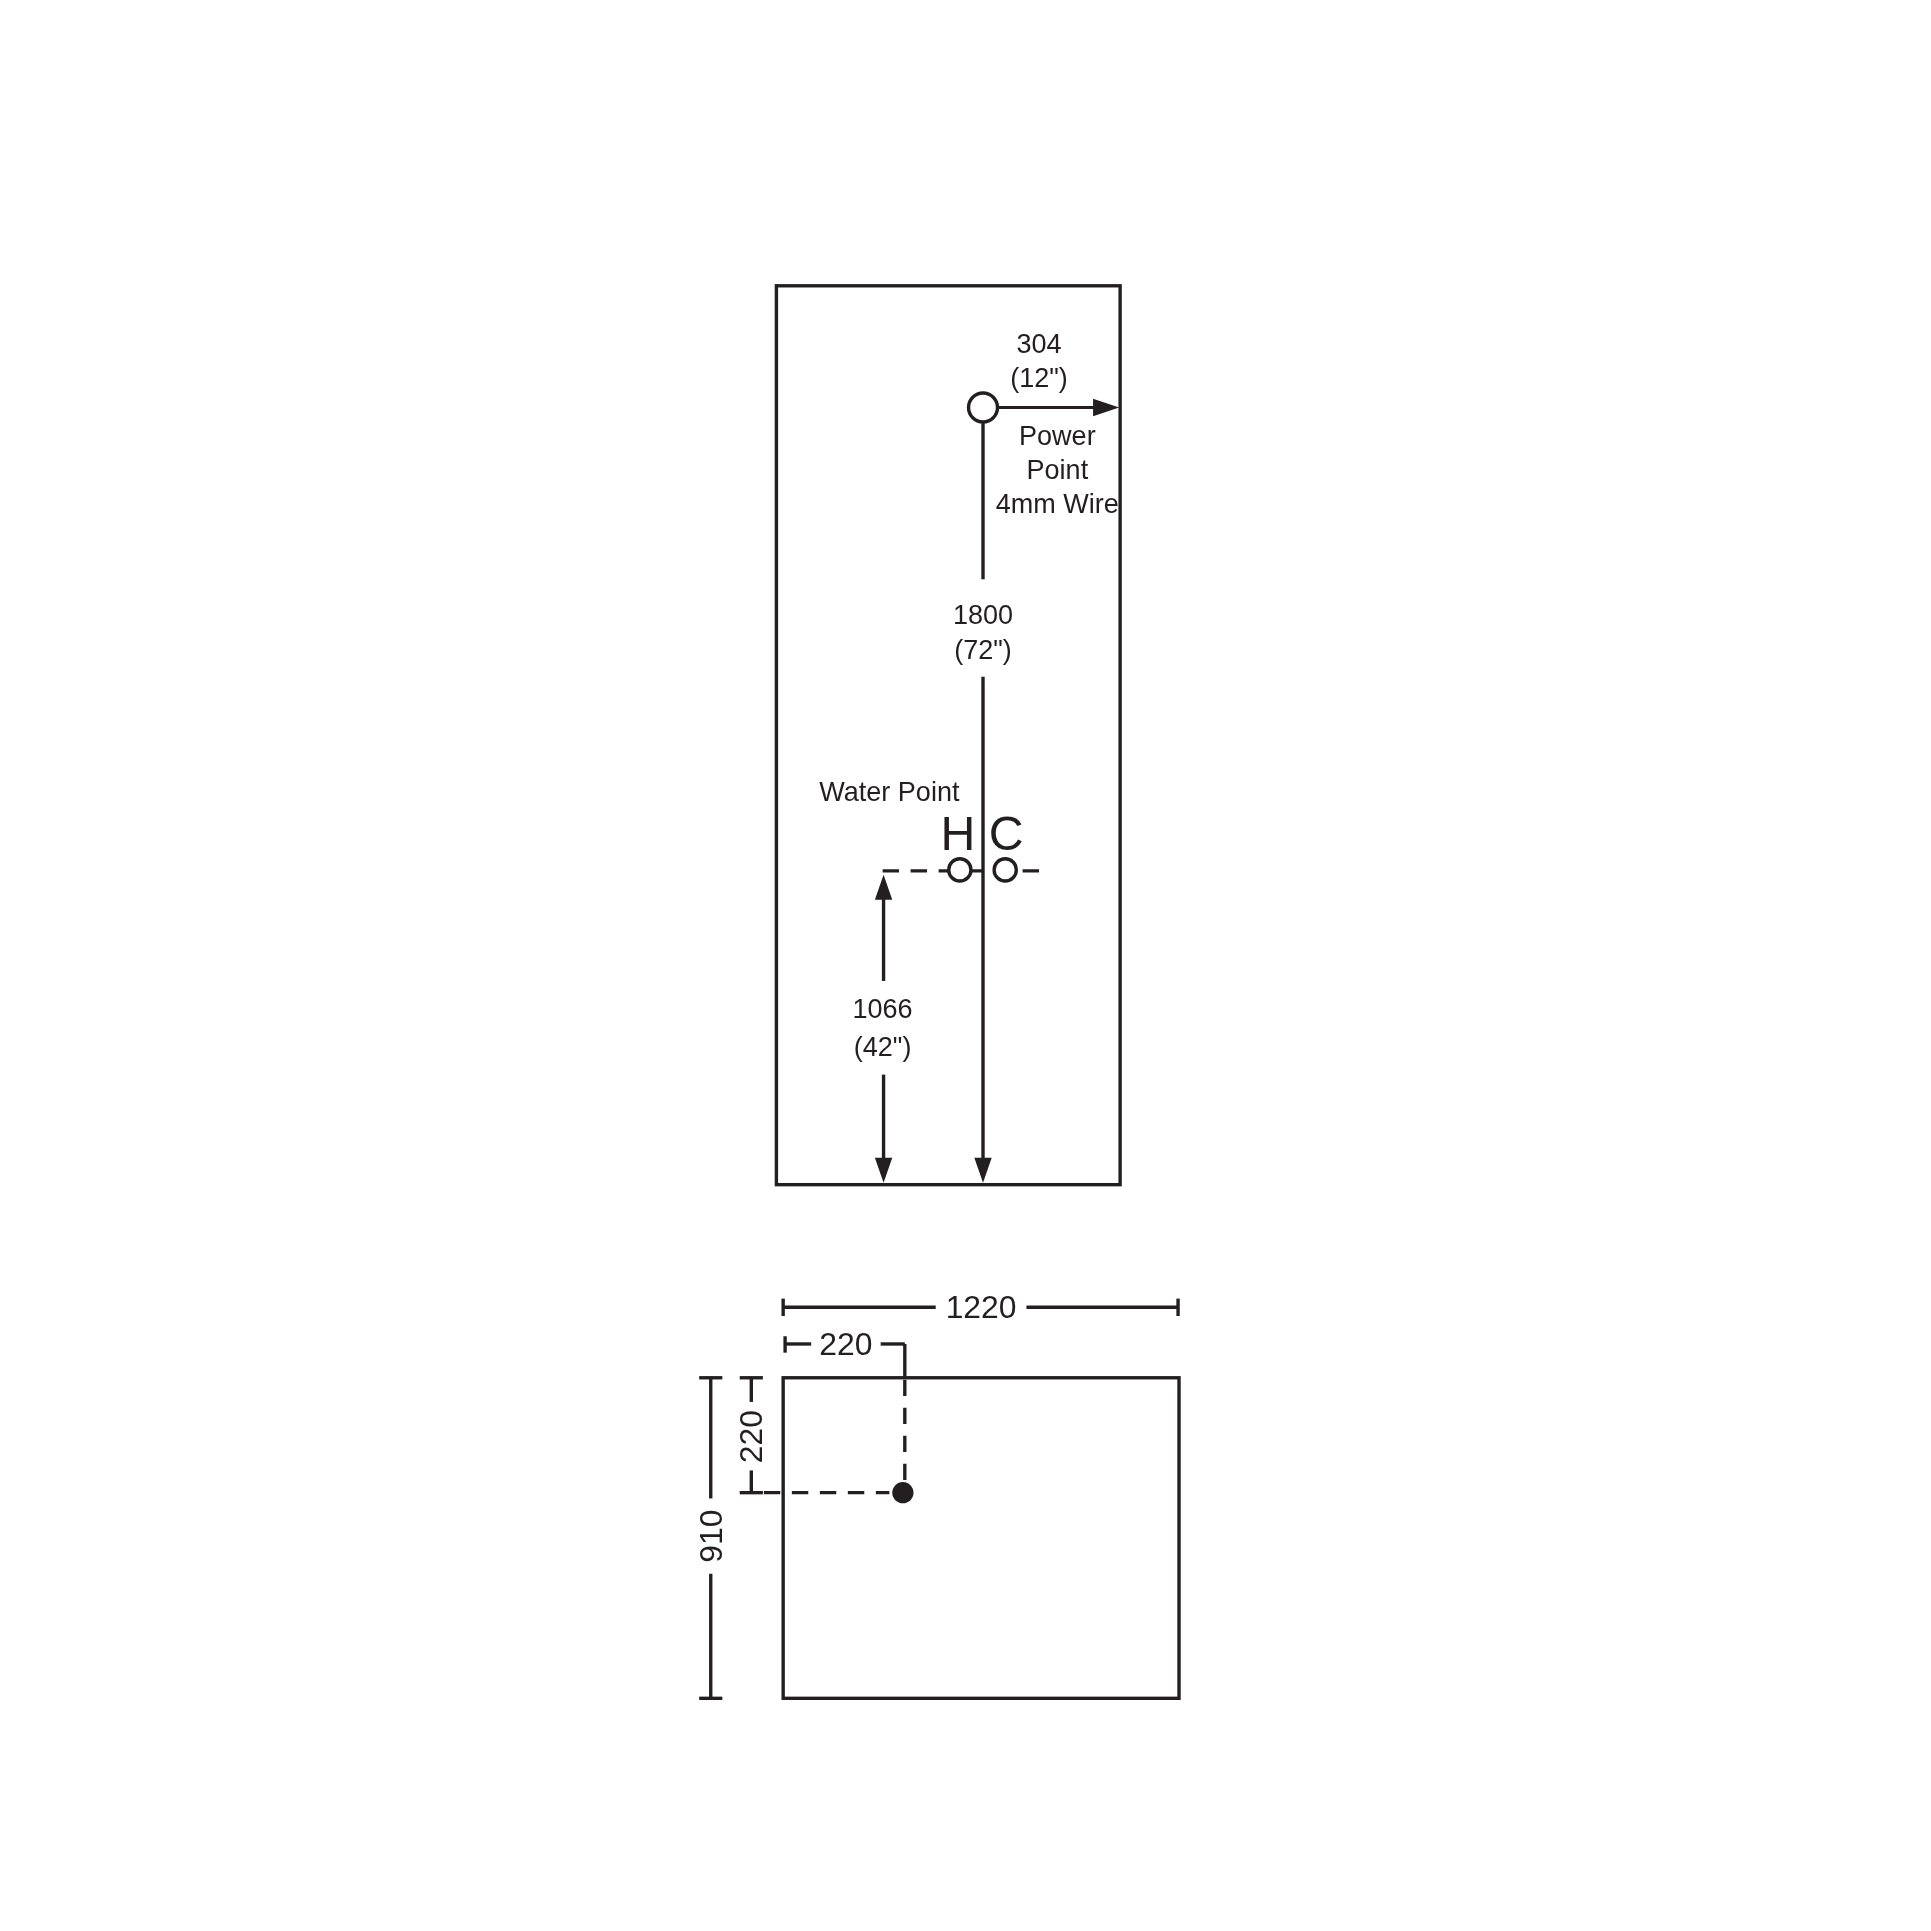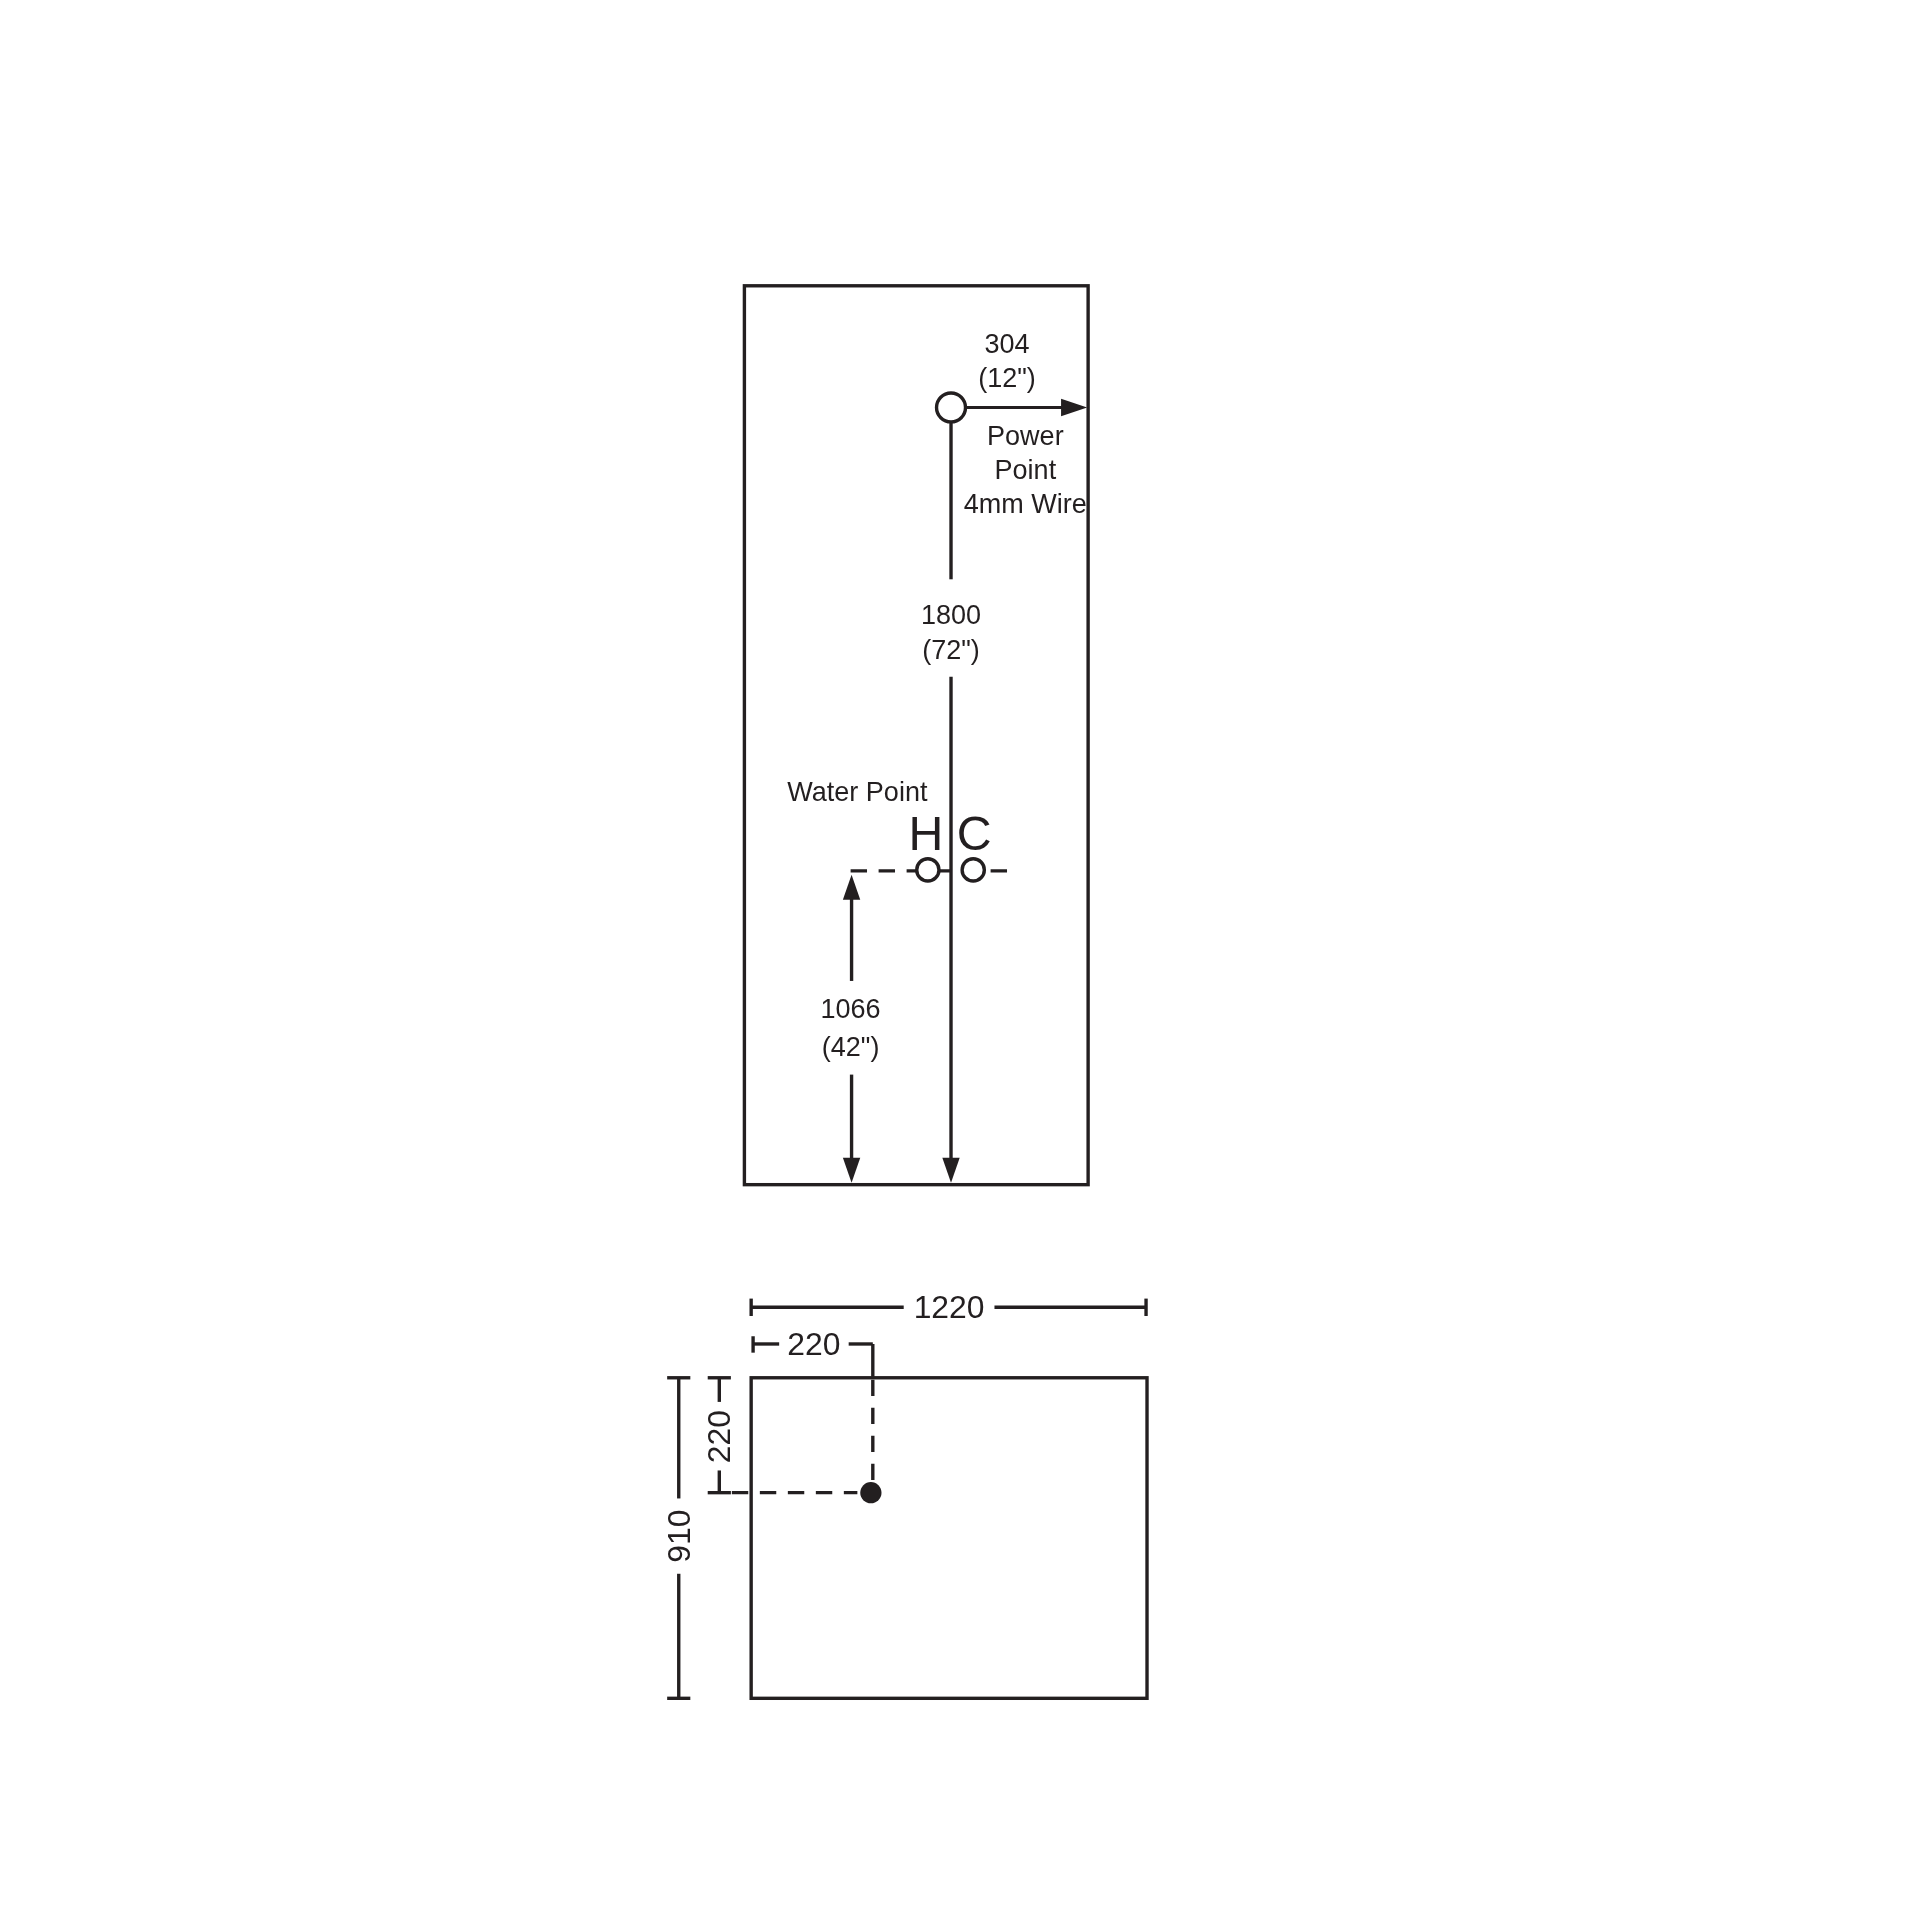--- a/index.html
+++ b/index.html
@@ -6,20 +6,21 @@
     margin: 0;
     padding: 0;
     background: #ffffff;
   }
   .canvas {
     position: relative;
     width: 1565px;
     height: 1931px;
     background: #ffffff;
     overflow: hidden;
+    margin-left: 32px;
   }
   svg {
     display: block;
   }
   text {
     font-family: "Liberation Sans", "DejaVu Sans", sans-serif;
     fill: #231f20;
   }
   .dim-text {
     font-size: 28px;

